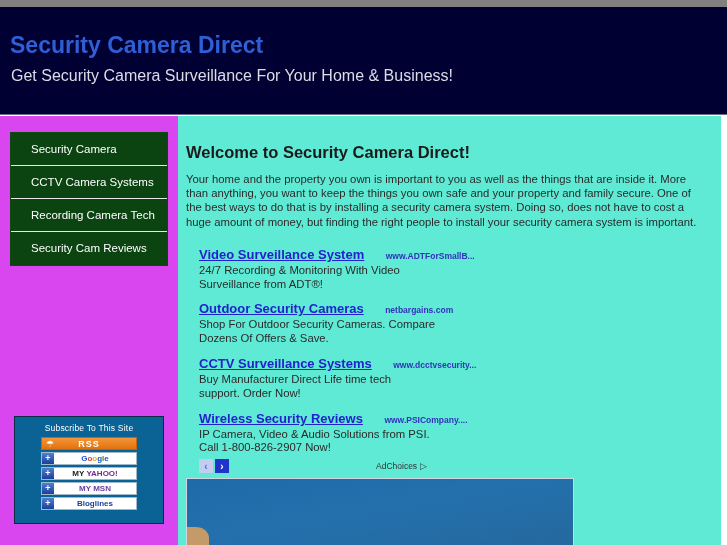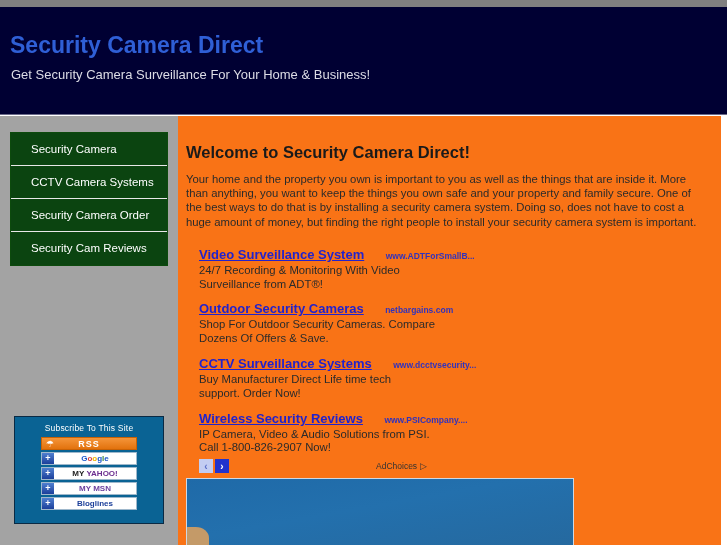--- a/index.html
+++ b/index.html
@@ -26,29 +26,29 @@
   }
   .site-title {
     position:absolute; left:10px; top:25px;
     font-size:23px; font-weight:bold;
     color:#2f5fd6;
     letter-spacing:0px;
     white-space:nowrap;
   }
   .site-tagline {
     position:absolute; left:11px; top:60px;
-    font-size:13px;
+    font-size:16px;
     color:#dcdce6;
     white-space:nowrap;
   }
 
   
   .sidebar {
     position:absolute; left:0; top:116px; width:178px; height:429px;
-    background:#a3a3a3;
+    background:#d946ef;
   }
   .nav {
     position:absolute; left:10px; top:16px; width:158px;
     background:#0d4a0d;
     border:1px solid #0d4a0d;
   }
   .nav-item {
     height:33px; line-height:33px;
     padding-left:20px;
     color:#ffffff;
@@ -114,21 +114,21 @@
   .g-google .c3 { color:#f0b400; }
   .g-google .c4 { color:#3b8a3b; }
   .y-my { color:#222222; }
   .y-yahoo { color:#6b2d8f; }
   .msn-label { color:#6b3f9e; }
   .bl-label { color:#1c3f9a; }
 
   
   .content {
     position:absolute; left:178px; top:116px; width:543px; height:429px;
-    background:#f97316;
+    background:#5eead4;
     padding:27px 12px 0 8px;
   }
   .welcome-title {
     font-size:16.5px; font-weight:bold; color:#1a1a1a;
     margin:0 0 10px 0;
   }
   .intro-text {
     font-size:11.3px; color:#2b2b2b; line-height:14.2px;
     margin:0 0 16px 0;
   }
@@ -198,21 +198,21 @@
   <div class="header">
     <div class="site-title">Security Camera Direct</div>
     <div class="site-tagline">Get Security Camera Surveillance For Your Home &amp; Business!</div>
   </div>
 
   <div class="sidebar">
 
     <div class="nav">
       <div class="nav-item">Security Camera</div>
       <div class="nav-item">CCTV Camera Systems</div>
-      <div class="nav-item">Security Camera Order</div>
+      <div class="nav-item">Recording Camera Tech</div>
       <div class="nav-item">Security Cam Reviews</div>
     </div>
 
     <div class="subscribe-box">
       <div class="subscribe-title">Subscribe To This Site</div>
 
       <div class="sub-btn-row">
         <div class="sub-btn rss-btn" style="position:relative;">
           <span class="rss-icon">☂</span>
           <span class="rss-text">RSS</span>

